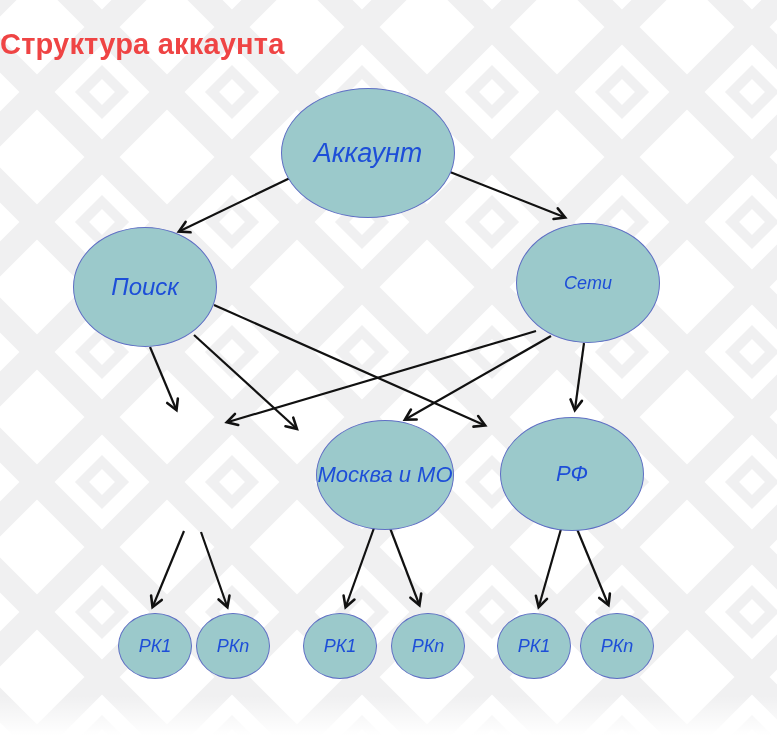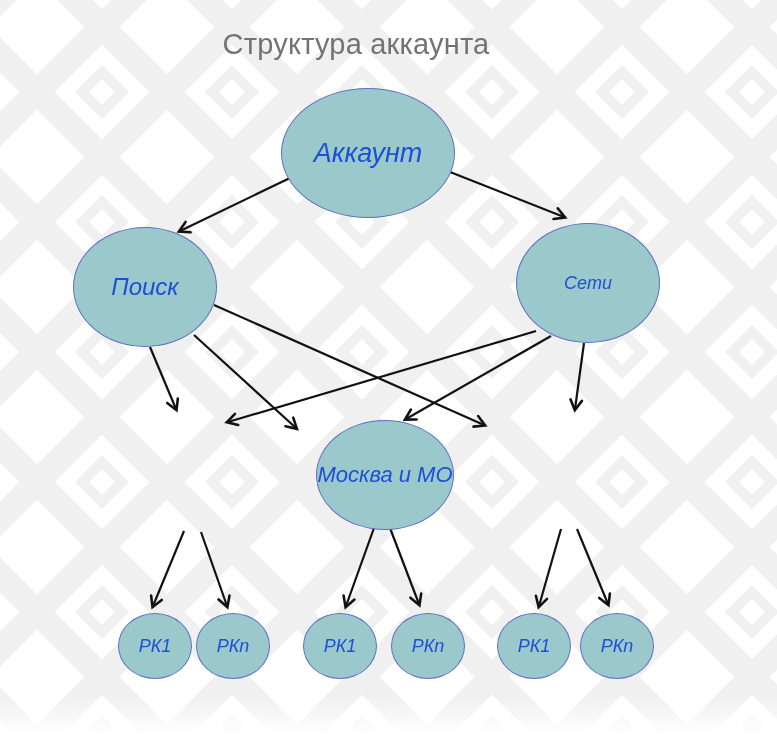--- a/index.html
+++ b/index.html
@@ -16,22 +16,22 @@
   .bg-layer {
     position: absolute; left: 0; top: 0; z-index: 0;
   }
   .bottom-fade {
     position: absolute; left: 0; bottom: 0; width: 777px; height: 46px;
     background: linear-gradient(to bottom, rgba(255,255,255,0), #ffffff 85%);
     z-index: 1; pointer-events: none;
   }
   .title {
     position: absolute; left: 0; top: 28px; width: 712px;
-    margin: 0; text-align: center;
-    font-size: 29px; font-weight: 400; color: #737373;
+    margin: 0; text-align: left;
+    font-size: 29px; font-weight: 700; color: #ef4444;
     letter-spacing: 0.2px;
     z-index: 3;
   }
   .edges-layer {
     position: absolute; left: 0; top: 0; z-index: 2;
   }
   .node {
     position: absolute;
     border-radius: 50%;
     background: #9bc9cb;
@@ -112,20 +112,23 @@
   </div>
   <div class="node node-search">
     <span>Поиск</span>
   </div>
   <div class="node node-networks">
     <span>Сети</span>
   </div>
   <div class="node node-moscow">
     <span>Москва и МО</span>
   </div>
+  <div class="node node-rf">
+    <span>РФ</span>
+  </div>
 
   <div class="node node-small node-rk1-yanao">
     <span>РК1</span>
   </div>
   <div class="node node-small node-rkn-yanao">
     <span>РКn</span>
   </div>
   <div class="node node-small node-rk1-moscow">
     <span>РК1</span>
   </div>

